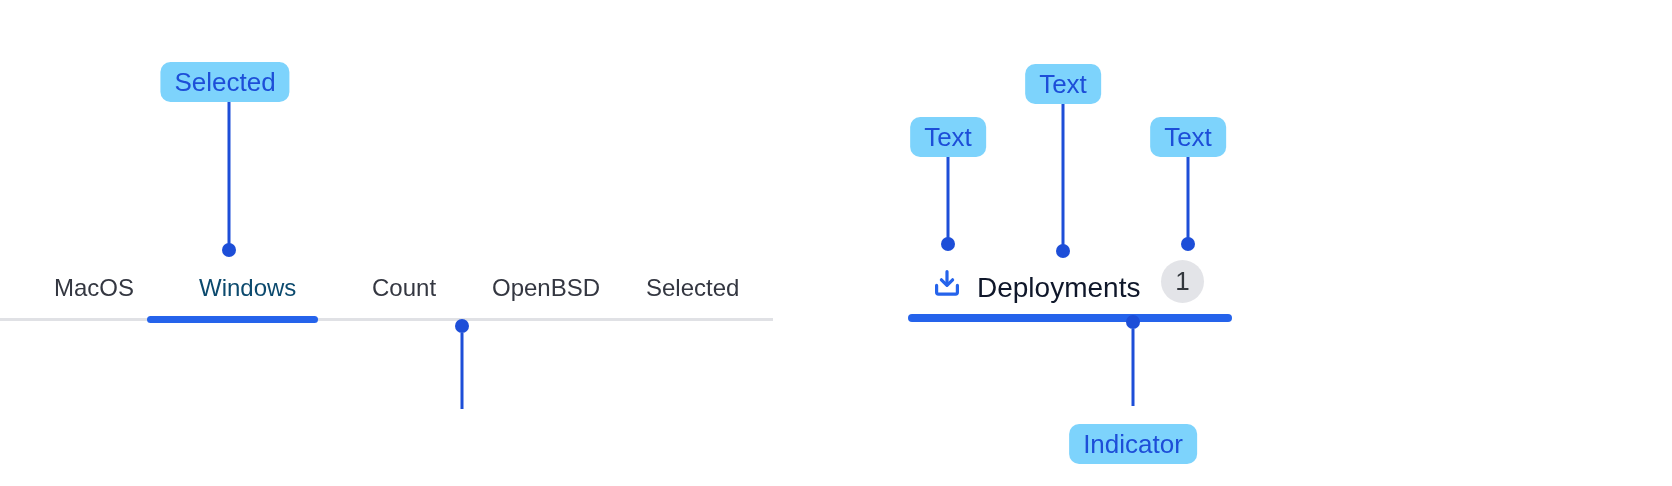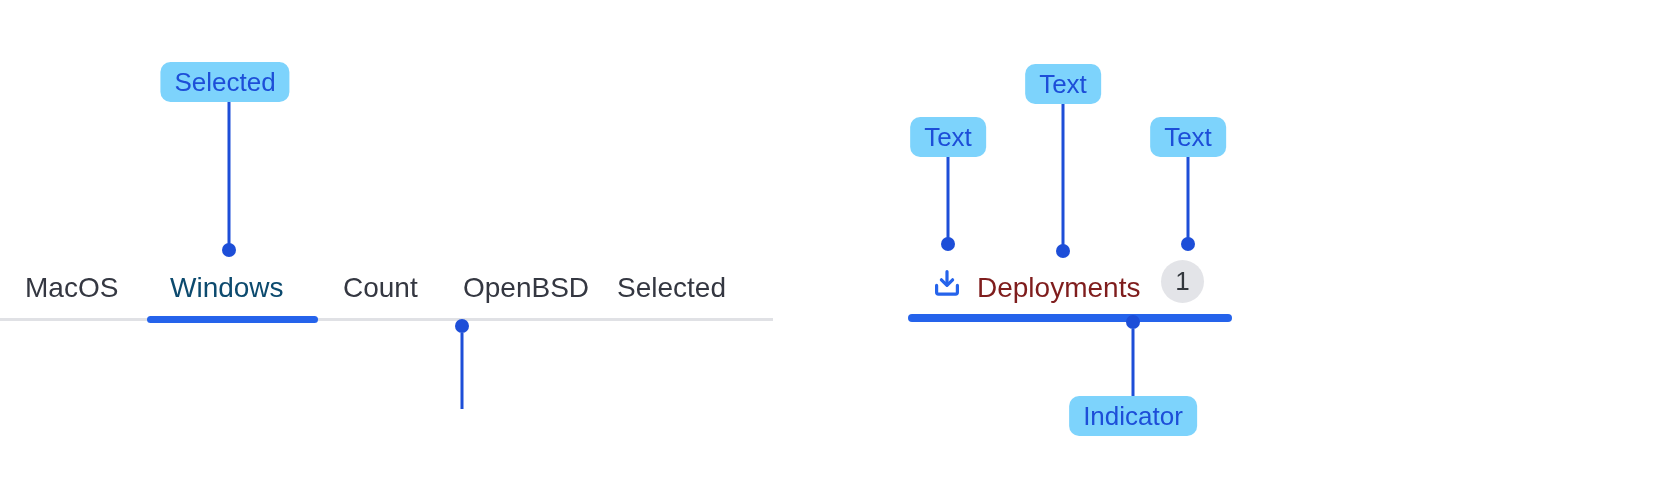--- a/index.html
+++ b/index.html
@@ -33,41 +33,41 @@
   .dot {
     position: absolute; width: 14px; height: 14px;
     border-radius: 50%;
     background: #1d4ed8;
     transform: translate(-50%, -50%);
   }
 
   
   .tab {
     position: absolute; top: 274px;
-    font-size: 28px; line-height: 28px; font-weight: 500;
-    color: #343741; cursor: pointer; white-space: nowrap;
+    font-size: 24px; line-height: 28px; font-weight: 500;
+    color: #343741; cursor: pointer; white-space: nowrap; margin-left: 29px;
   }
   .tab.selected { color: #0c4a6e; }
   .gray-border {
     position: absolute; left: 0; top: 318px;
     width: 773px; height: 3px; background: #e0e1e5;
   }
   .blue-underline {
     position: absolute; left: 147px; top: 316px;
     width: 171px; height: 7px; border-radius: 4px;
     background: #2563eb;
   }
 
   
   .dep-tab { position: absolute; left: 908px; top: 255px; width: 324px; height: 50px; cursor: pointer; }
   .dep-icon { position: absolute; left: 931px; top: 267px; width: 32px; height: 32px; }
   .dep-label {
     position: absolute; left: 977px; top: 274px;
     font-size: 28px; line-height: 28px; font-weight: 500;
-    color: #7f1d1d; white-space: nowrap; text-align: right;
+    color: #0f172a; white-space: nowrap; text-align: right;
   }
   .dep-badge {
     position: absolute; left: 1161px; top: 260px;
     width: 43px; height: 43px; border-radius: 50%;
     background: #e3e4e8; color: #33373d;
     font-size: 26px; font-weight: 500;
     line-height: 43px; text-align: center;
   }
   .indicator-bar {
     position: absolute; left: 908px; top: 314px;
@@ -115,15 +115,15 @@
   <div class="pill" style="left:1063px; top:64px">Text</div>
   <div class="vline" style="left:1063px; top:104px; height:141px"></div>
   <div class="dot" style="left:1063px; top:251px"></div>
 
   <div class="pill" style="left:1188px; top:117px">Text</div>
   <div class="vline" style="left:1188px; top:157px; height:81px"></div>
   <div class="dot" style="left:1188px; top:244px"></div>
 
   <div class="dot" style="left:1133px; top:322px"></div>
   <div class="vline" style="left:1133px; top:329px; height:77px"></div>
-  <div class="pill" style="left:1133px; top:396px">Indicator</div>
+  <div class="pill" style="left:1133px; top:424px">Indicator</div>
 
 </div>
 
 </body></html>

